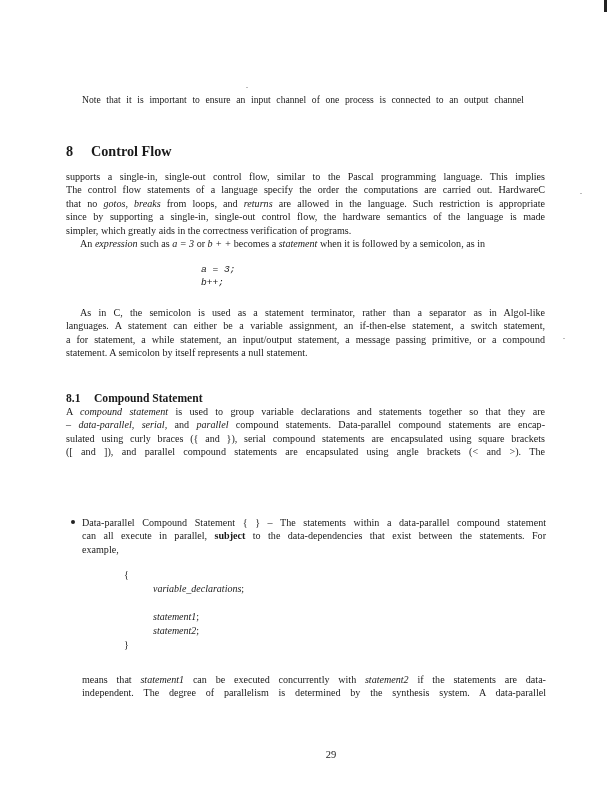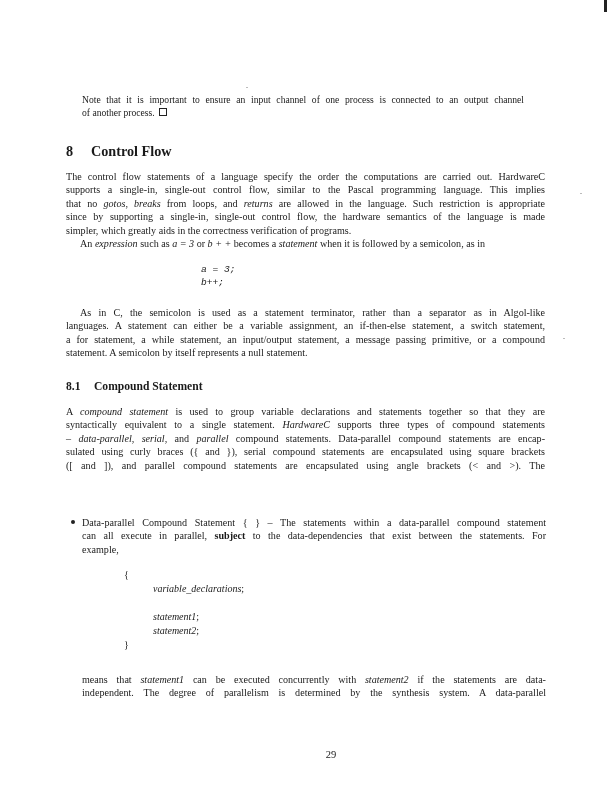--- a/index.html
+++ b/index.html
@@ -8,21 +8,21 @@
     font-family: "Liberation Serif", "DejaVu Serif", serif; color: #1a1a1a;
   }
   .corner-mark { position: absolute; left: 604px; top: 0; width: 3px; height: 12px; background: #222; }
   .abs { position: absolute; }
   .p { font-size: 10.1px; line-height: 13.4px; text-align: justify; }
   .p .ln { display: block; text-align: justify; text-align-last: justify; white-space: nowrap; }
   .p .ln.last { text-align-last: left; }
   .note { left: 82px; top: 93px; width: 442px; font-size: 9.6px; line-height: 13.4px; }
   .h1 { left: 66px; top: 143px; font-size: 14.2px; font-weight: bold; }
   .h1 .num { display: inline-block; width: 25px; }
-  .h2 { left: 66px; top: 380px; font-size: 11.6px; font-weight: bold; }
+  .h2 { left: 66px; top: 392px; font-size: 11.6px; font-weight: bold; }
   .h2 .num { display: inline-block; width: 28px; }
   .body-block { left: 66px; width: 479px; }
   .indent { text-indent: 14px; }
   .code { font-family: "Liberation Mono", "DejaVu Sans Mono", monospace; font-size: 9.6px; line-height: 13px; font-style: italic; }
   .it { font-style: italic; }
   .bullet { left: 82px; top: 516px; width: 464px; }
   .bullet-dot { position: absolute; left: -11px; top: 4px; width: 4px; height: 4px; border-radius: 50%; background: #222; }
   .code2 { font-size: 10px; line-height: 13.4px; }
   .page-num { left: 0; width: 612px; top: 749px; text-align: center; font-size: 10.5px; padding-left: 25px; }
   .qed { display: inline-block; width: 6px; height: 6px; border: 1px solid #222; margin-left: 4px; vertical-align: 0px; }
@@ -31,30 +31,29 @@
 </head>
 <body>
 
 <div class="corner-mark"></div>
 <span class="speck" style="left:246px;top:87px;"></span>
 <span class="speck" style="left:580px;top:193px;"></span>
 <span class="speck" style="left:563px;top:338px;"></span>
 
 <div class="abs p note">
   <span class="ln">Note that it is important to ensure an input channel of one process is connected to an output channel</span>
-  <span class="ln last"><span>of another process.</span><span class="qed"></span></span>
 </div>
 
 <div class="abs h1">
   <span class="num">8</span><span>Control Flow</span>
 </div>
 
 <div class="abs p body-block" style="top:170px;">
+  <span class="ln">supports a single-in, single-out control flow, similar to the Pascal programming language. This implies</span>
   <span class="ln">The control flow statements of a language specify the order the computations are carried out. HardwareC</span>
-  <span class="ln">supports a single-in, single-out control flow, similar to the Pascal programming language. This implies</span>
   <span class="ln">
     <span>that no </span><span class="it">gotos</span><span>, </span><span class="it">breaks</span><span> from loops, and </span><span class="it">returns</span><span> are allowed in the language. Such restriction is appropriate</span>
   </span>
   <span class="ln">since by supporting a single-in, single-out control flow, the hardware semantics of the language is made</span>
   <span class="ln last">simpler, which greatly aids in the correctness verification of programs.</span>
 </div>
 
 <div class="abs p body-block" style="top:237px;">
   <span class="ln last indent" style="text-indent:14px;">
     <span>An </span><span class="it">expression</span><span> such as </span><span class="it">a = 3</span><span> or </span><span class="it">b + +</span><span> becomes a </span><span class="it">statement</span><span> when it is followed by a semicolon, as in</span>
@@ -72,21 +71,20 @@
   <span class="ln">a for statement, a while statement, an input/output statement, a message passing primitive, or a compound</span>
   <span class="ln last">statement. A semicolon by itself represents a null statement.</span>
 </div>
 
 <div class="abs h2">
   <span class="num">8.1</span><span>Compound Statement</span>
 </div>
 
 <div class="abs p body-block" style="top:405px;">
   <span class="ln"><span>A </span><span class="it">compound statement</span><span> is used to group variable declarations and statements together so that they are</span></span>
-  <span class="ln"><span>syntactically equivalent to a single statement. </span><span class="it">HardwareC</span><span> supports three types of compound statements</span></span>
   <span class="ln"><span>– </span><span class="it">data-parallel</span><span>, </span><span class="it">serial</span><span>, and </span><span class="it">parallel</span><span> compound statements. Data-parallel compound statements are encap-</span></span>
   <span class="ln">sulated using curly braces ({ and }), serial compound statements are encapsulated using square brackets</span>
   <span class="ln">([ and ]), and parallel compound statements are encapsulated using angle brackets (&lt; and &gt;). The</span>
 </div>
 
 <div class="abs p bullet">
   <span class="bullet-dot"></span>
   <span class="ln">Data-parallel Compound Statement { } – The statements within a data-parallel compound statement</span>
   <span class="ln"><span>can all execute in parallel, </span><b>subject</b><span> to the data-dependencies that exist between the statements. For</span></span>
   <span class="ln last">example,</span>

